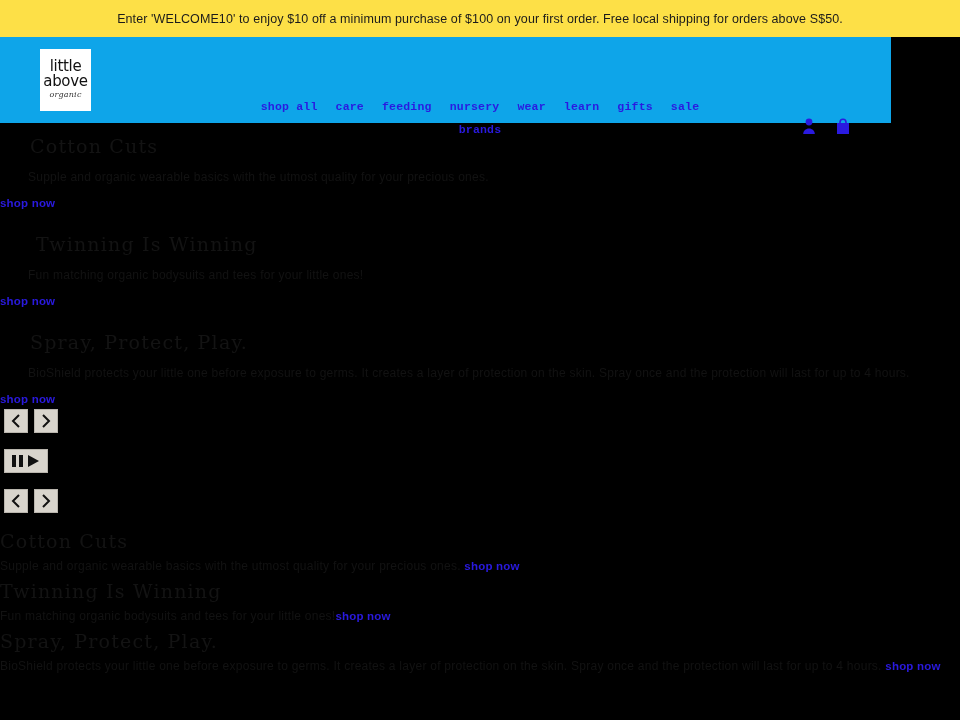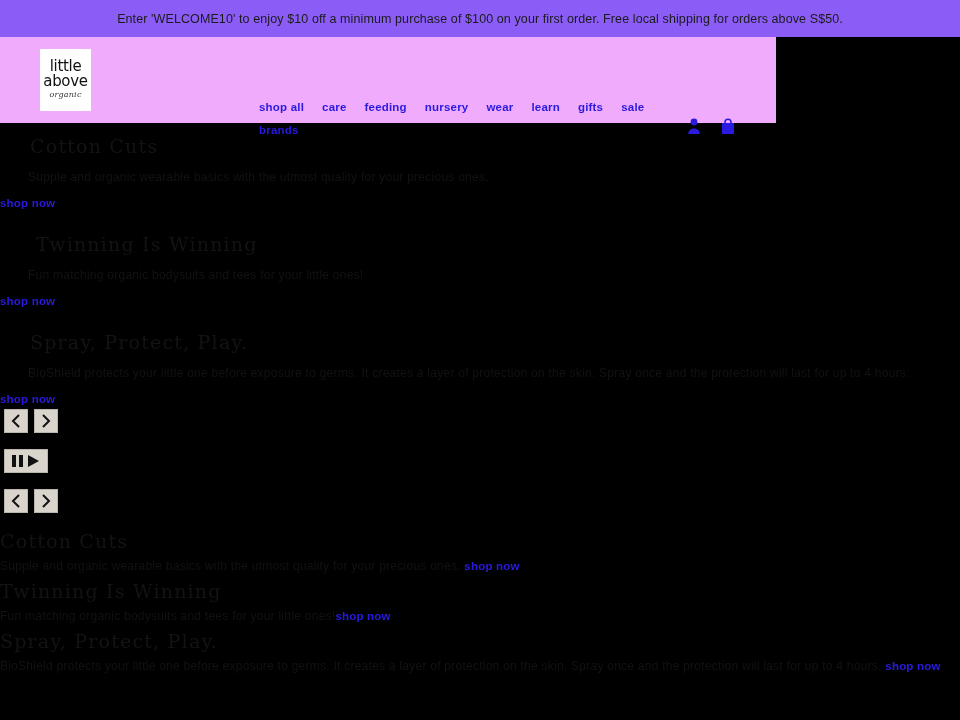--- a/index.html
+++ b/index.html
@@ -8,38 +8,38 @@
     width: 960px; height: 720px;
     background: #000000;
     font-family: "Liberation Sans", sans-serif;
     overflow: hidden;
   }
 
   
   .announce-bar {
     width: 960px;
     height: 37px;
-    background: #8b5cf6;
+    background: #fde047;
     display: flex;
     align-items: center;
     justify-content: center;
   }
   .announce-text {
     font-size: 12.5px;
     color: #1b1b1b;
     letter-spacing: .1px;
     white-space: nowrap;
   }
 
   
   .site-header {
     position: relative;
-    width: 776px;
+    width: 891px;
     height: 86px;
-    background: #f0abfc;
+    background: #0ea5e9;
   }
   .logo-wrap {
     position: absolute;
     left: 40px;
     top: 12px;
     width: 51px;
     height: 62px;
     background: #ffffff;
     display: flex;
     flex-direction: column;
@@ -62,21 +62,23 @@
     color: #333;
     letter-spacing: .2px;
     text-align: right;
   }
 
   .main-nav {
     position: absolute;
     left: 250px;
     top: 58px;
     width: 460px;
+    text-align: center;
     line-height: 22px;
+    font-family: Liberation Mono, monospace;
   }
   .nav-link {
     display: inline-block;
     font-size: 11.5px;
     font-weight: bold;
     color: #2a1ae0;
     margin: 0 9px;
     text-decoration: none;
     letter-spacing: .2px;
     cursor: pointer;

